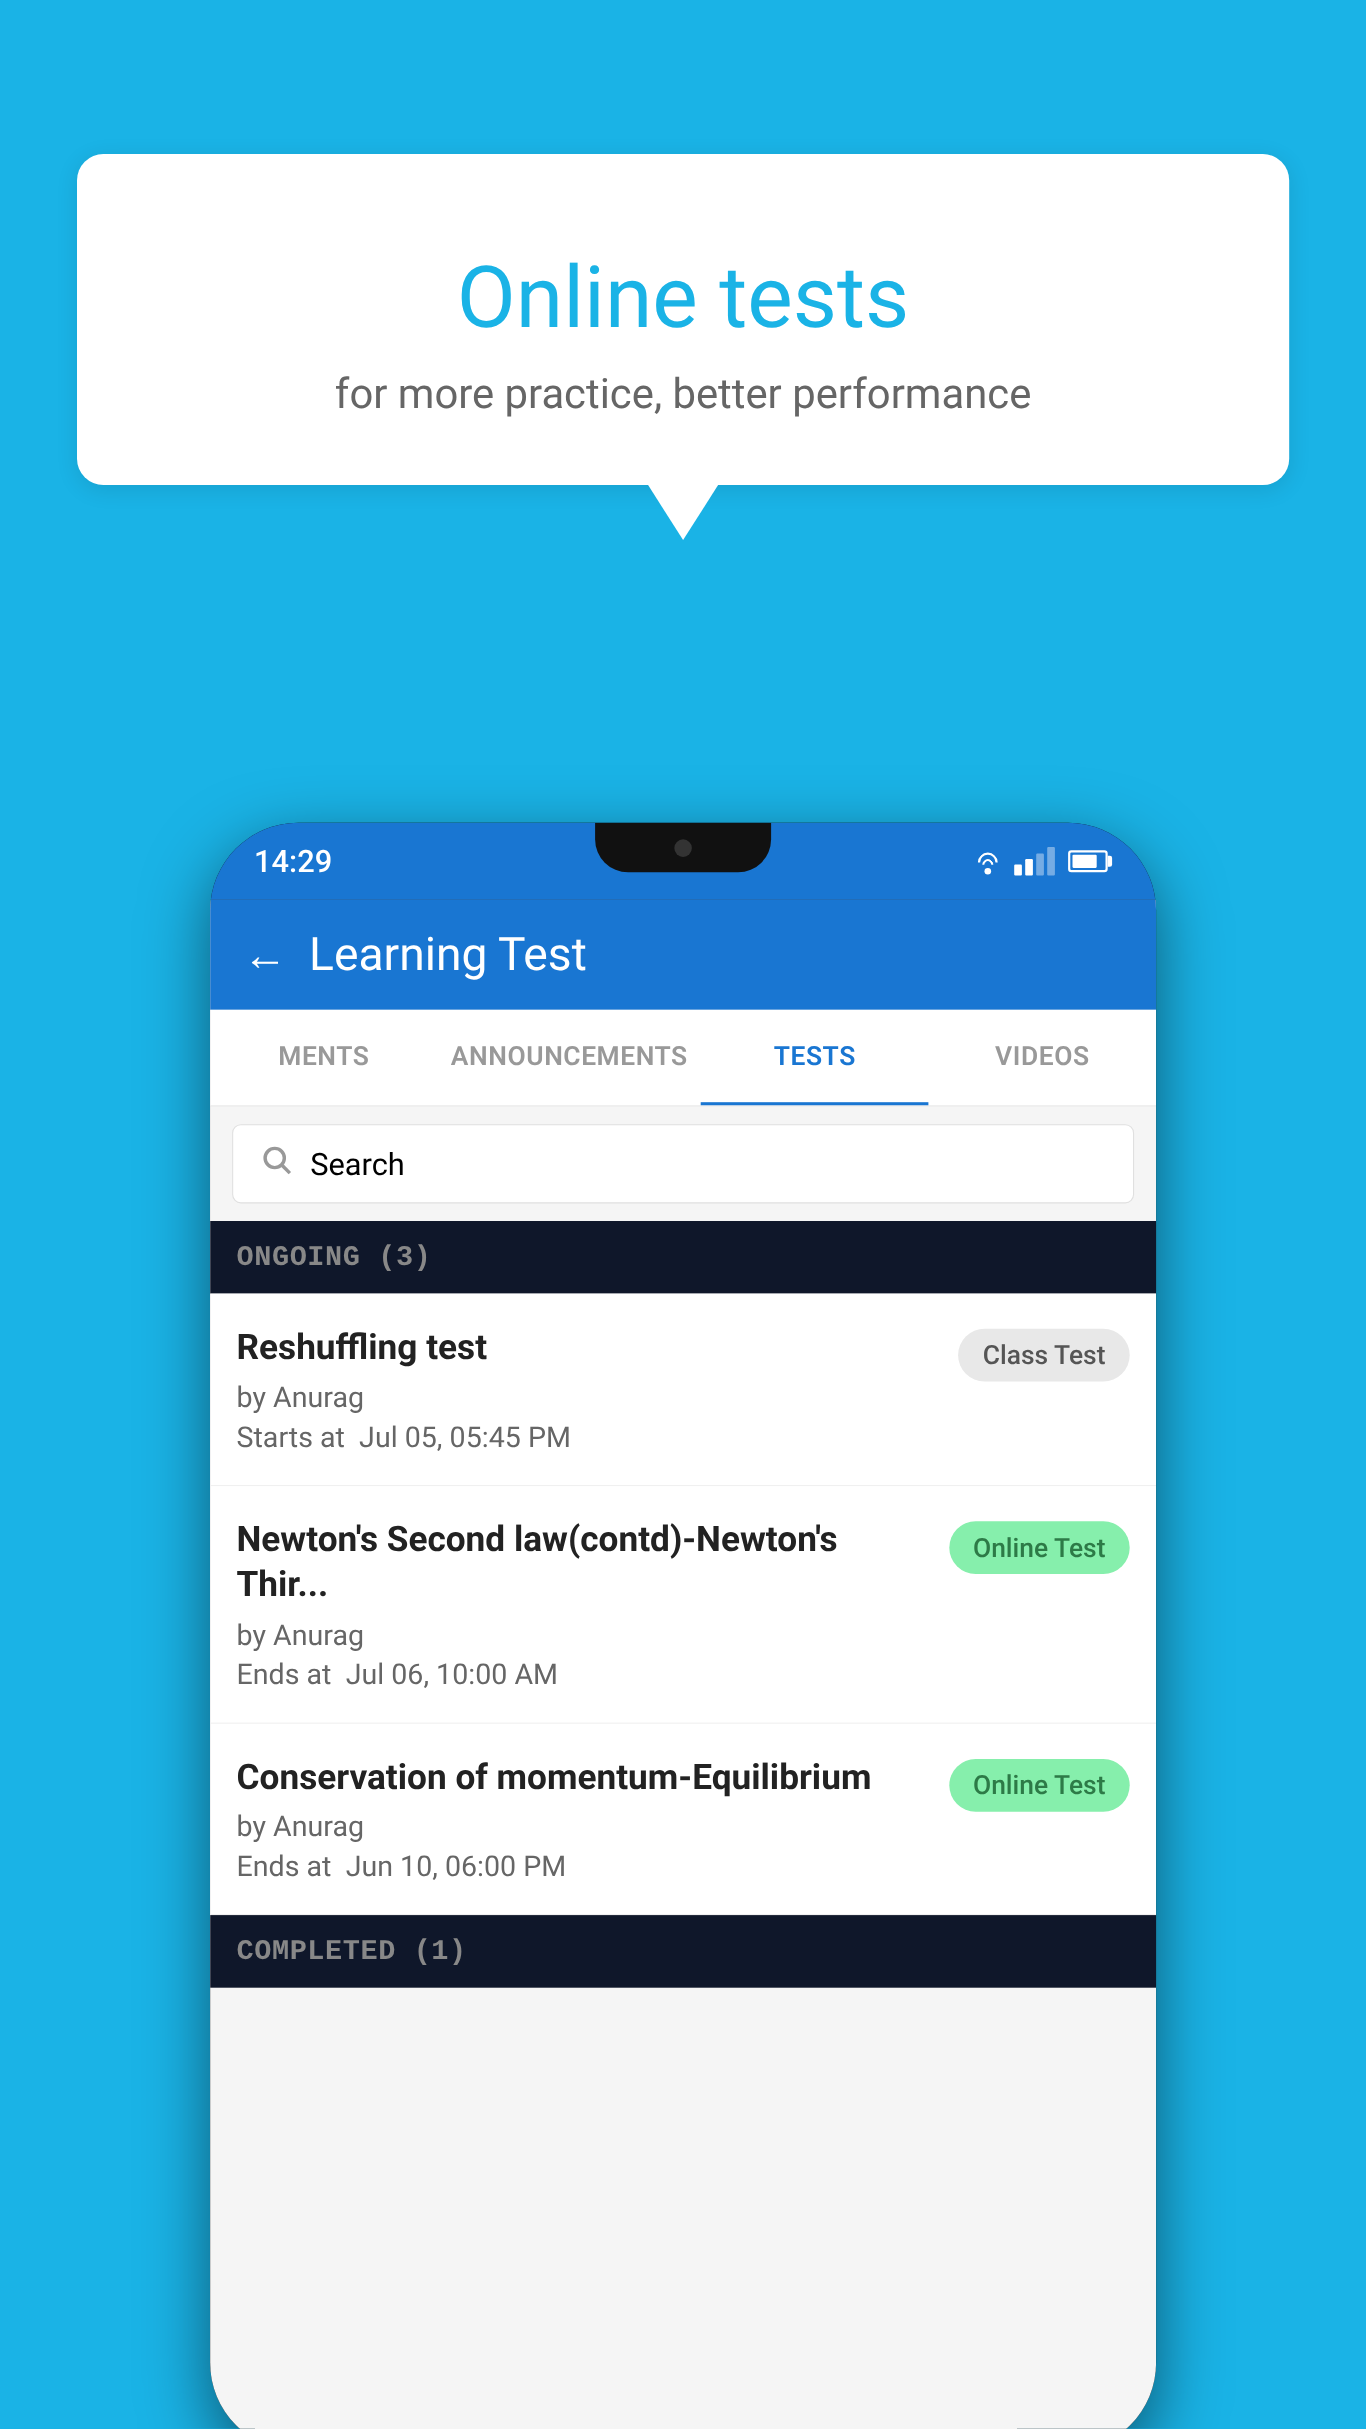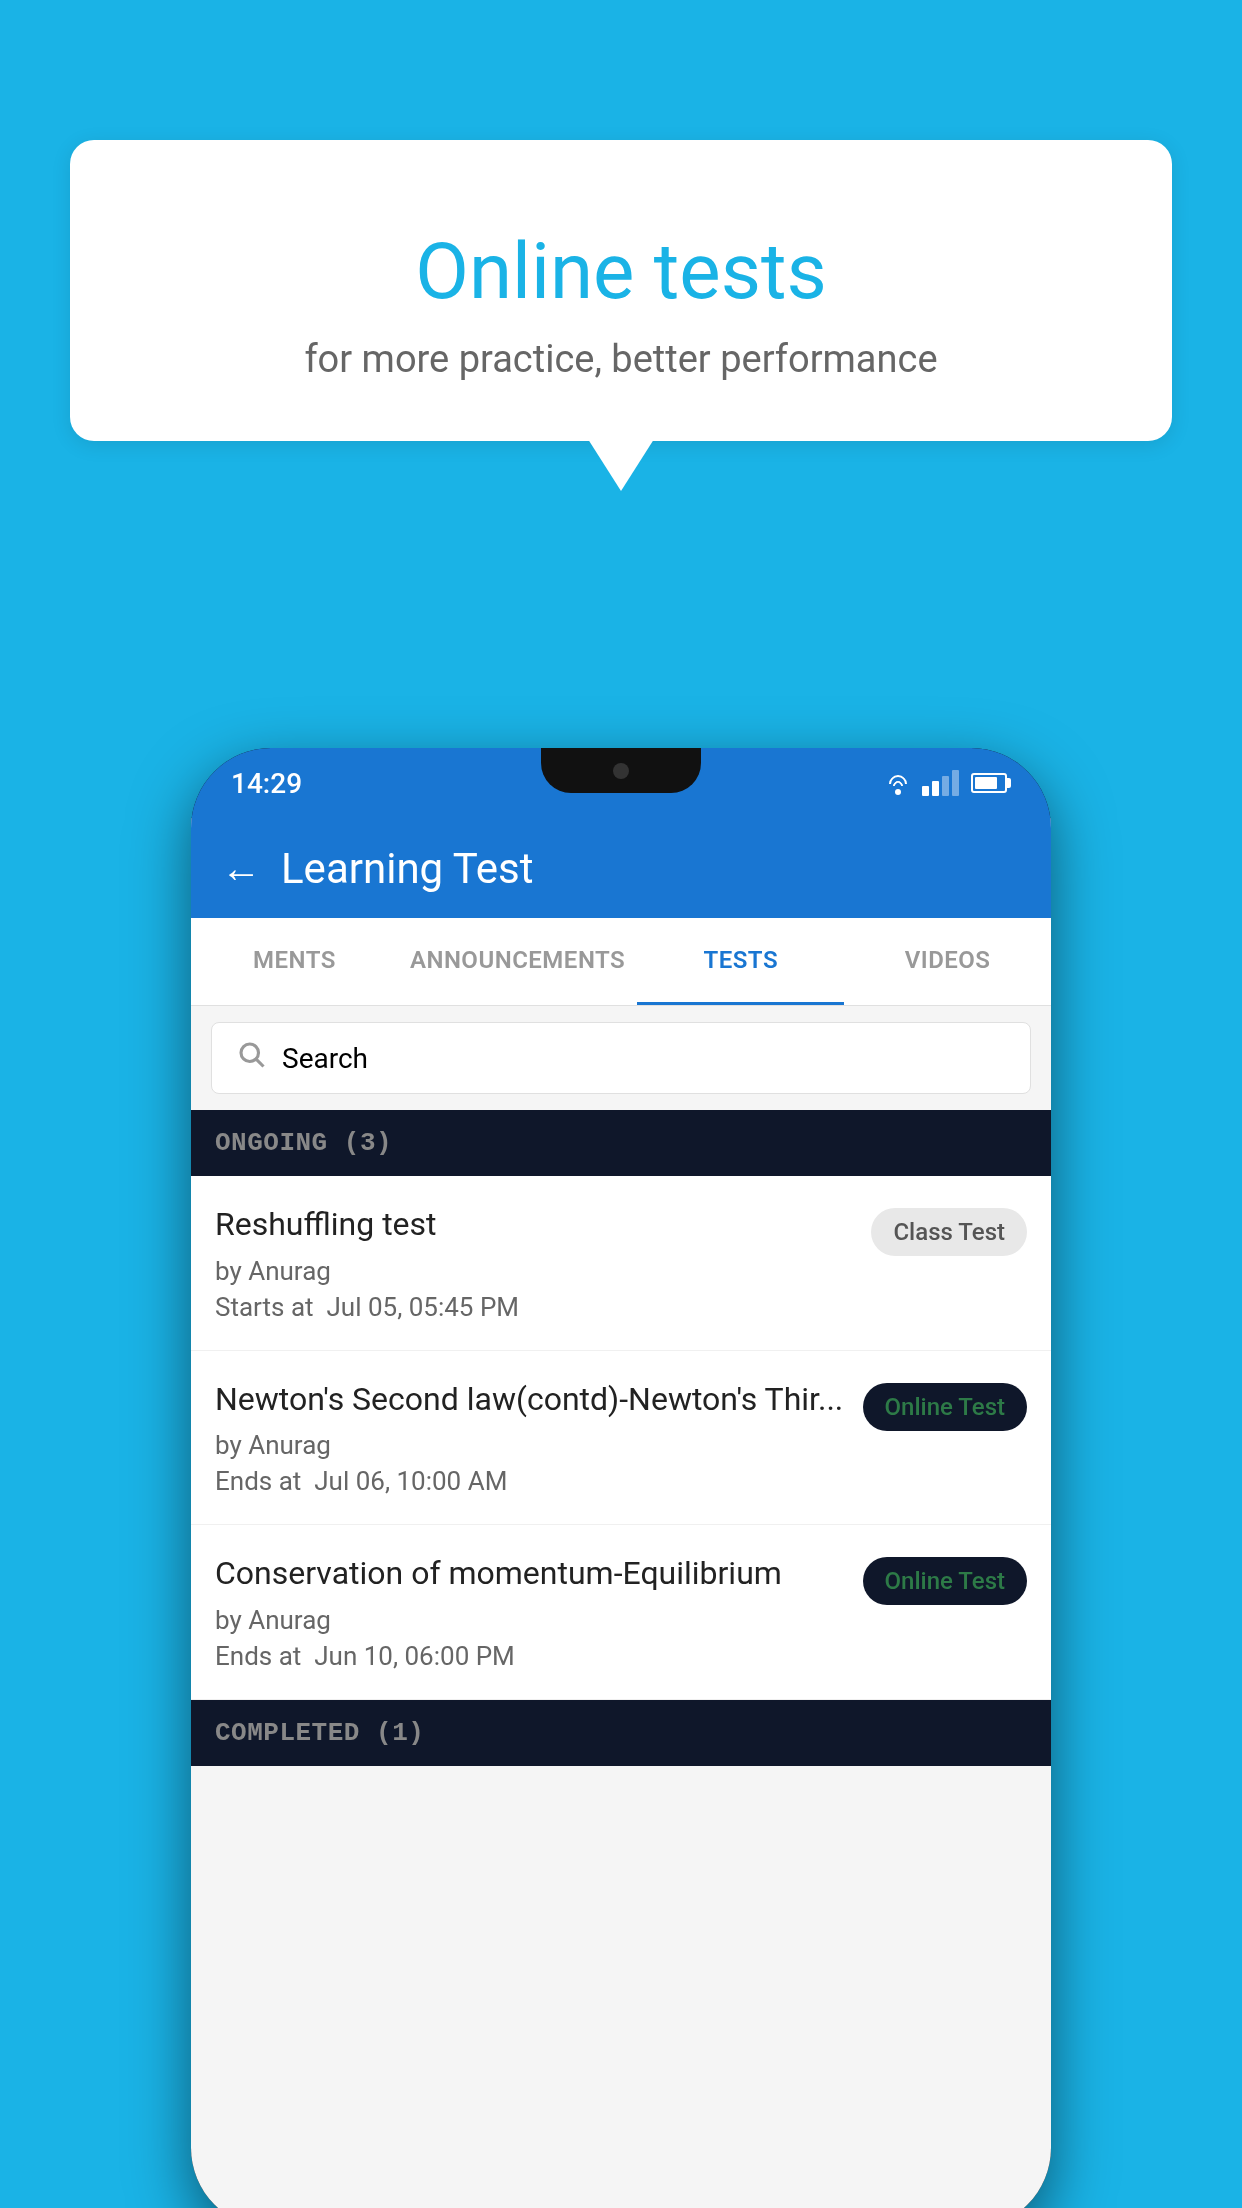--- a/index.html
+++ b/index.html
@@ -216,21 +216,21 @@
       justify-content: space-between;
       gap: 16px;
     }
 
     .test-content {
       flex: 1;
     }
 
     .test-name {
       font-size: 32px;
-      font-weight: 400;
+      font-weight: 700;
       color: #222;
       margin-bottom: 10px;
       line-height: 1.3;
     }
 
     .test-author {
       font-size: 26px;
       color: #666;
       margin-bottom: 6px;
     }
@@ -249,21 +249,21 @@
       flex-shrink: 0;
       margin-top: 4px;
     }
 
     .badge-class {
       background: #e8e8e8;
       color: #555;
     }
 
     .badge-online {
-      background: #0f172a;
+      background: #86efac;
       color: #2d7a47;
     }
 
     
     .phone-screen {
       background: #f5f5f5;
       height: calc(100% - 70px);
       overflow: hidden;
       border-radius: 0 0 60px 60px;
     }

